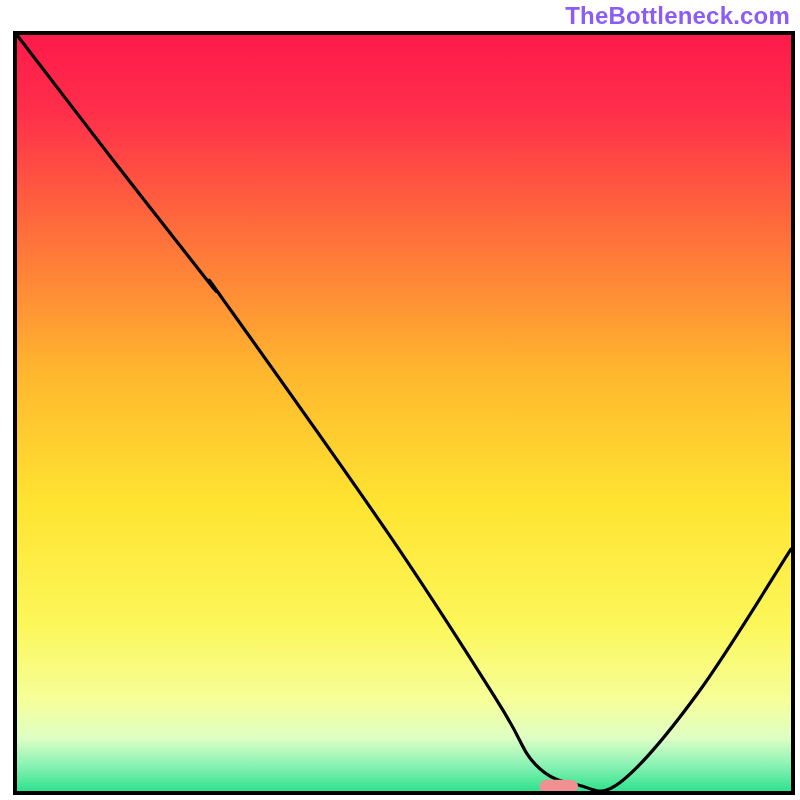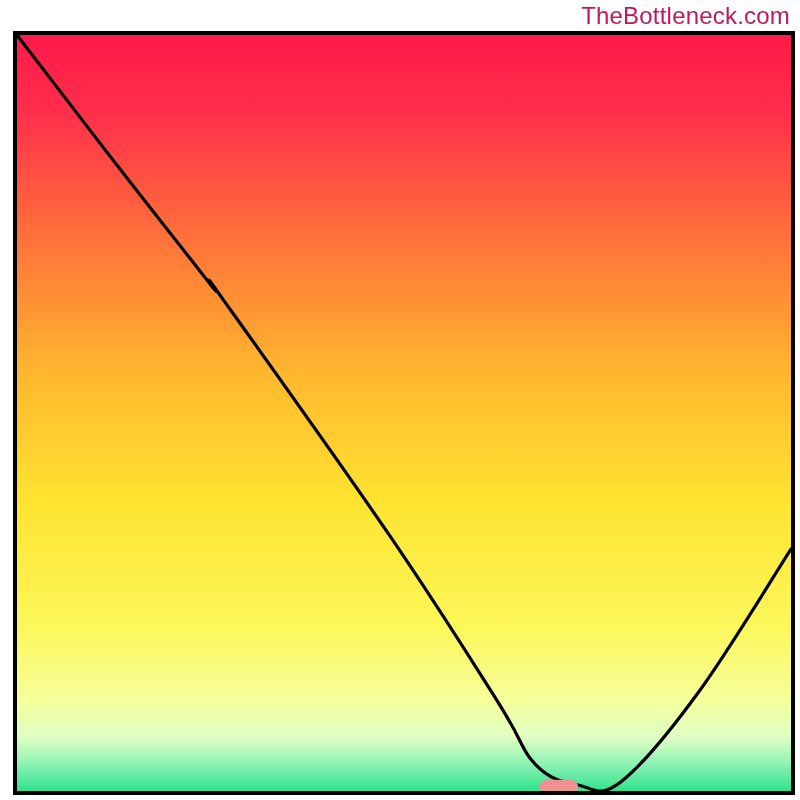--- a/index.html
+++ b/index.html
@@ -13,22 +13,22 @@
   .wrap {
     position: relative;
     width: 800px;
     height: 800px;
   }
   .watermark {
     position: absolute;
     top: 2px;
     right: 10px;
     font-size: 24px;
-    font-weight: normal;
-    color: #be185d;
+    font-weight: bold;
+    color: #8b5cf6;
     letter-spacing: 0.2px;
   }
   .frame {
     position: absolute;
     left: 13px;
     top: 31px;
     width: 774px;   
     height: 756px;  
     border: 4px solid #000;
     box-sizing: content-box;

